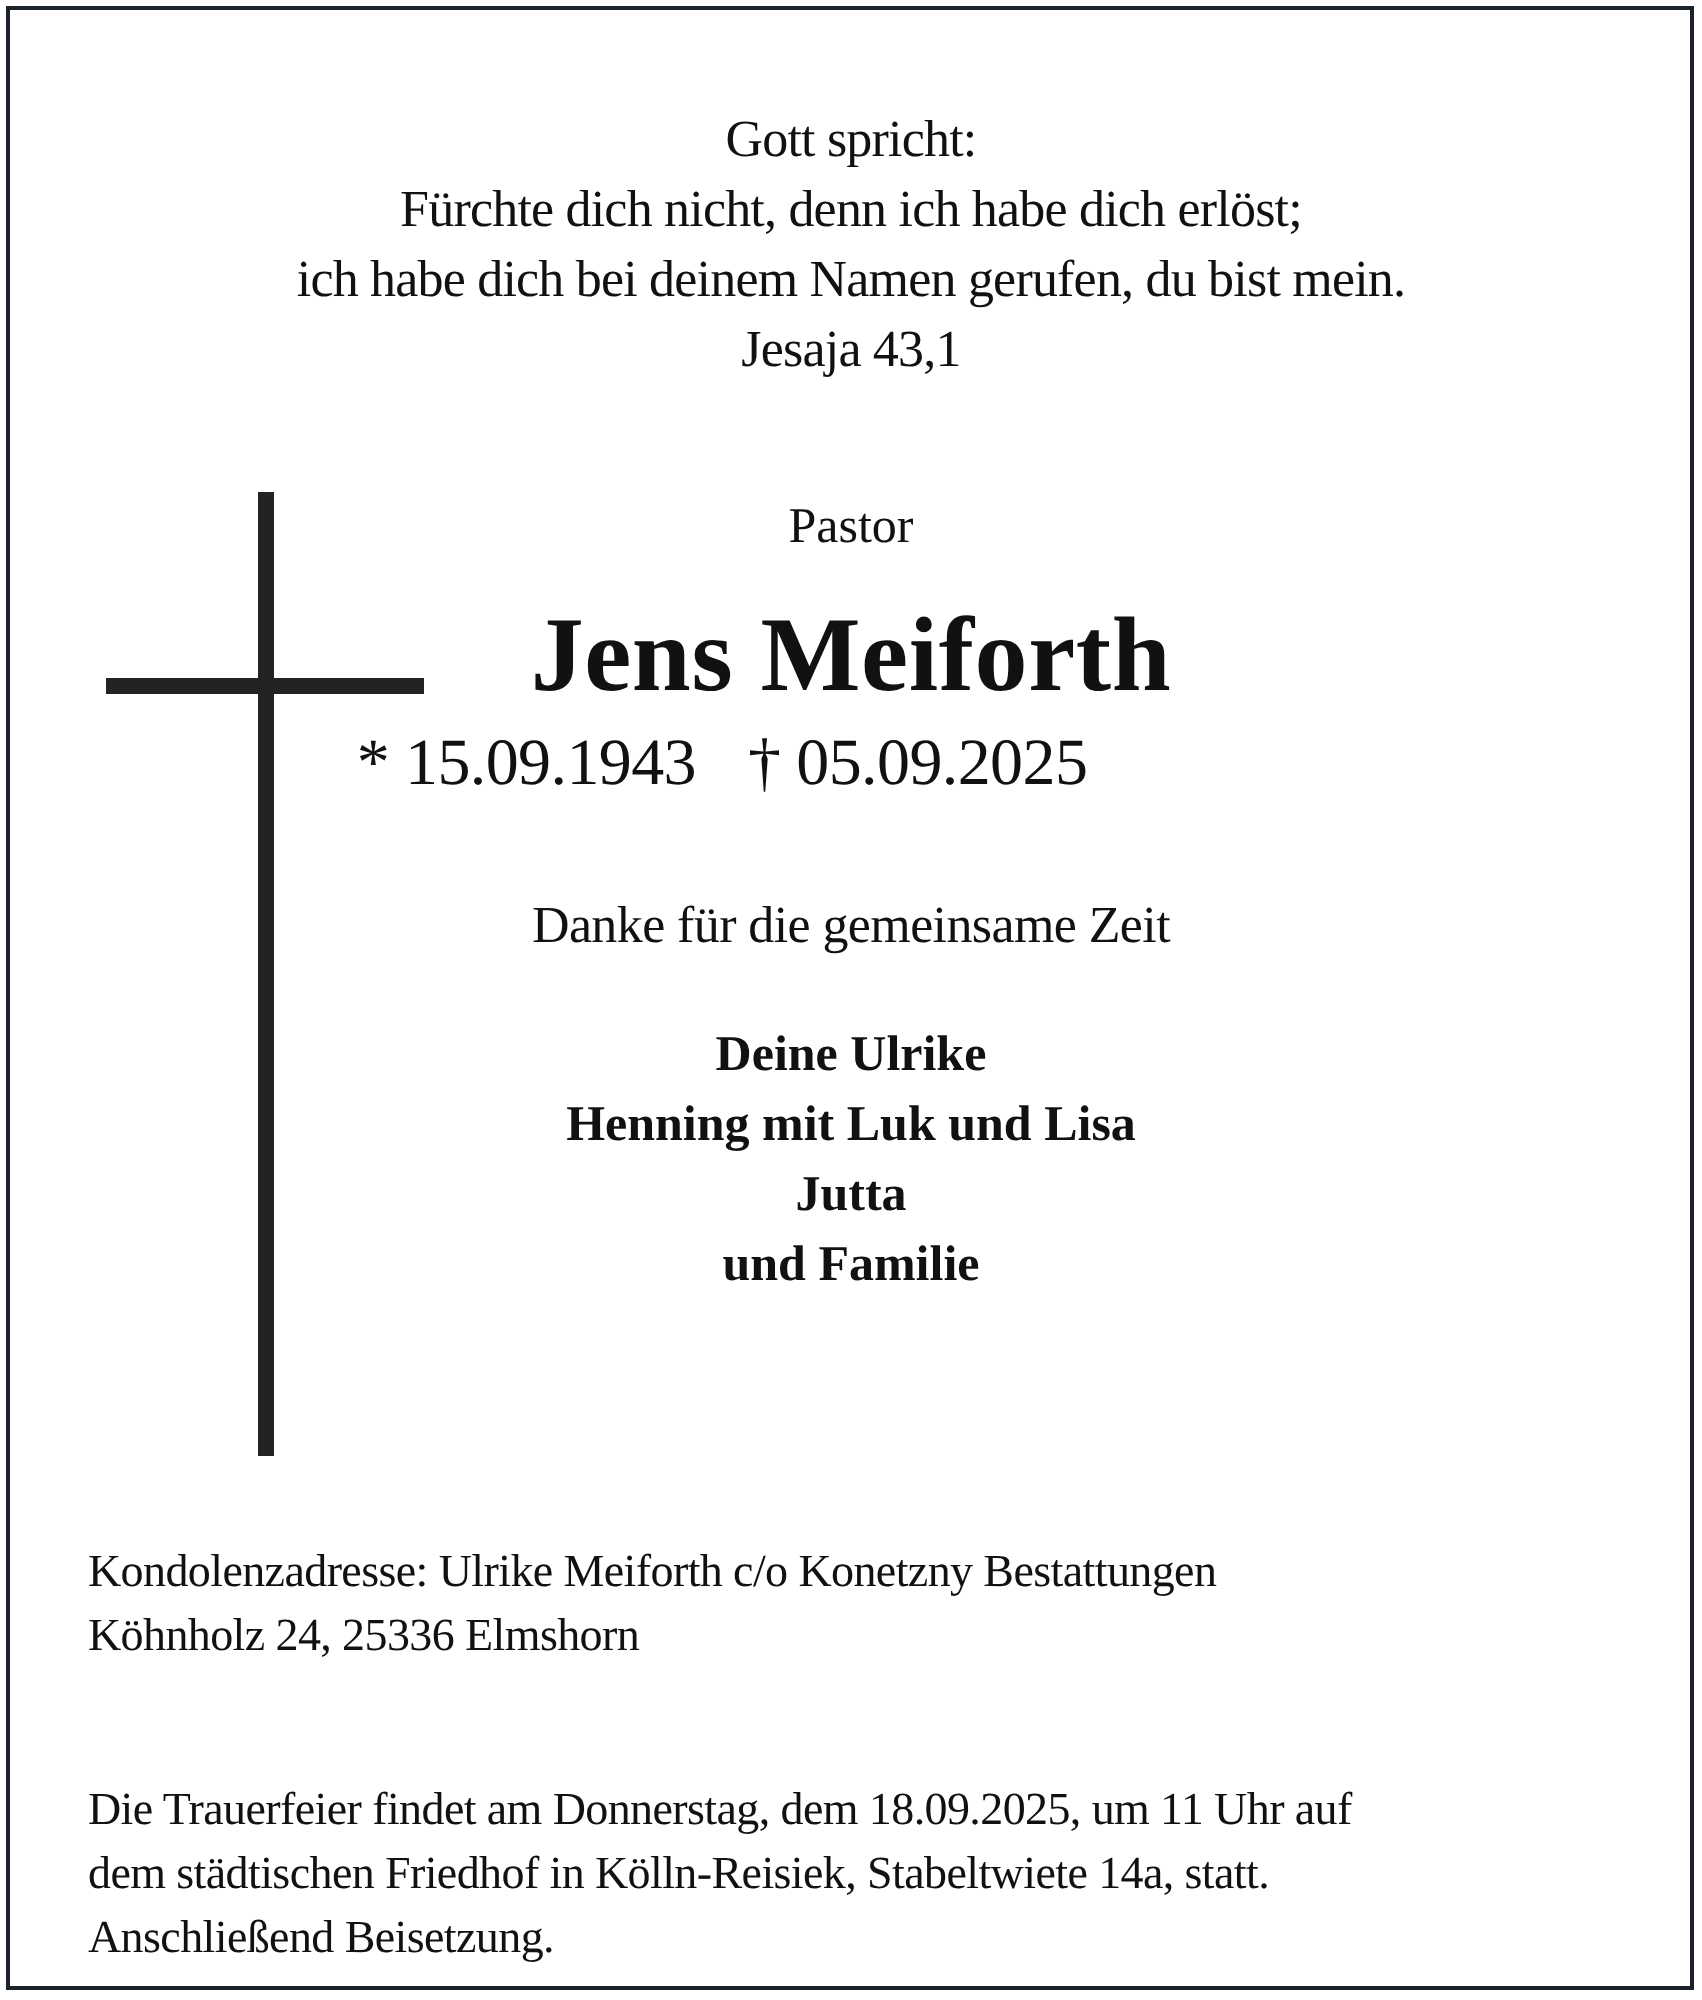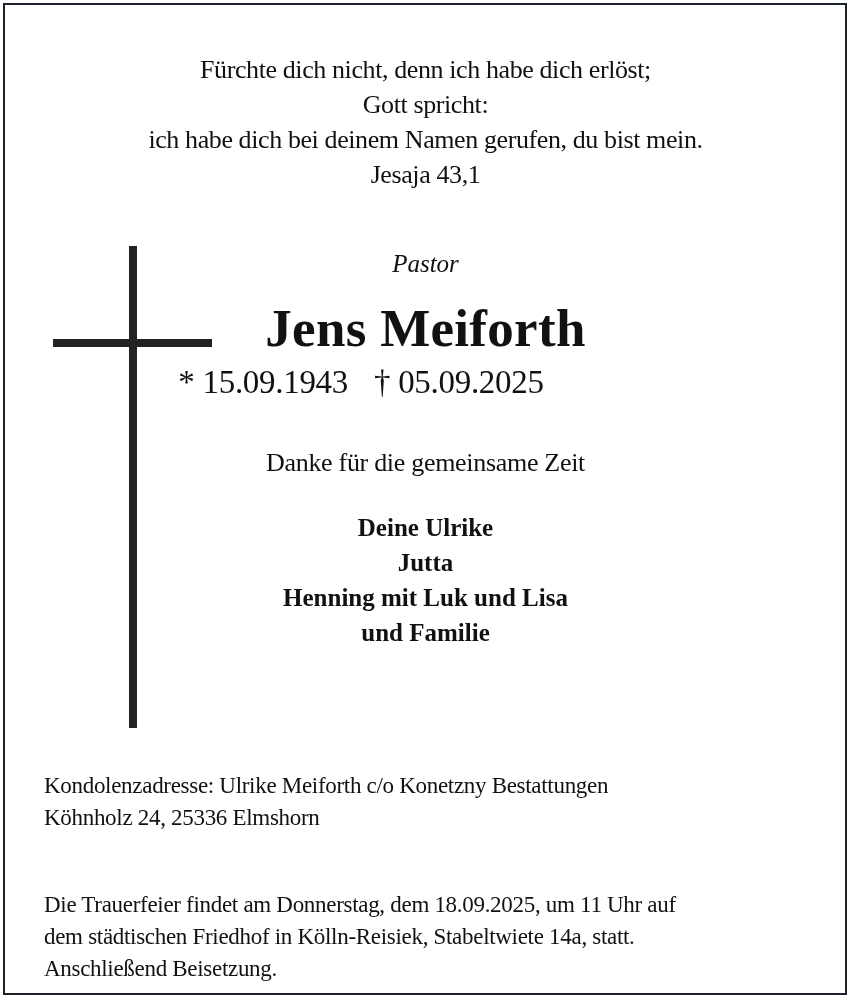--- a/index.html
+++ b/index.html
@@ -3,63 +3,63 @@
 <meta charset="utf-8">
 <style>
   html, body { margin: 0; padding: 0; background: #ffffff; }
   body { width: 851px; height: 1000px; position: relative; overflow: hidden;
          font-family: "Liberation Serif", "DejaVu Serif", serif; color: #111; }
   .frame { position: absolute; left: 3px; top: 3px; width: 844px; height: 992px;
            border: 2px solid #1b222a; box-sizing: border-box; }
   .center { position: absolute; left: 0; width: 851px; text-align: center; }
   .verse { top: 52px; font-size: 26px; line-height: 35px; letter-spacing: -0.4px; }
   .verse .line { display: block; }
-  .title { top: 250px; left: 0; width: 851px; font-size: 25px; font-style: italic; }
+  .title { top: 250px; left: 0; width: 851px; font-size: 25px; }
   .name { top: 298px; left: 0; width: 851px; font-size: 53px; font-weight: bold; letter-spacing: 0.3px; }
   .dates { top: 364px; left: 0; width: 722px; font-size: 33px; letter-spacing: -0.3px; }
   .dates .gap { display: inline-block; width: 26px; }
   .thanks { top: 448px; left: 0; width: 851px; font-size: 26px; letter-spacing: -0.3px; }
   .family { top: 510px; left: 0; width: 851px; font-size: 25px; font-weight: bold; line-height: 35px; }
   .family .line { display: block; }
   .cross-v { position: absolute; left: 129px; top: 246px; width: 8px; height: 482px; background: #232323; }
   .cross-h { position: absolute; left: 53px; top: 339px; width: 159px; height: 8px; background: #232323; }
   .bottom { position: absolute; left: 44px; width: 780px; font-size: 23px; line-height: 32px; letter-spacing: -0.3px; }
   .bottom .line { display: block; white-space: nowrap; }
   .condolence { top: 770px; }
   .ceremony { top: 889px; }
 </style>
 </head>
 <body>
 
 <div class="frame"></div>
 
 <div class="center verse">
+  <span class="line">Gott spricht:</span>
   <span class="line">Fürchte dich nicht, denn ich habe dich erlöst;</span>
-  <span class="line">Gott spricht:</span>
   <span class="line">ich habe dich bei deinem Namen gerufen, du bist mein.</span>
   <span class="line">Jesaja 43,1</span>
 </div>
 
 <div>
   <div class="cross-v"></div>
   <div class="cross-h"></div>
 </div>
 
 <div class="center title">Pastor</div>
 <div class="center name">Jens Meiforth</div>
 <div class="center dates">
   <span>* 15.09.1943</span><span class="gap"></span><span>† 05.09.2025</span>
 </div>
 
 <div class="center thanks">Danke für die gemeinsame Zeit</div>
 
 <div class="center family">
   <span class="line">Deine Ulrike</span>
+  <span class="line">Henning mit Luk und Lisa</span>
   <span class="line">Jutta</span>
-  <span class="line">Henning mit Luk und Lisa</span>
   <span class="line">und Familie</span>
 </div>
 
 <div class="bottom condolence">
   <span class="line">Kondolenzadresse: Ulrike Meiforth c/o Konetzny Bestattungen</span>
   <span class="line">Köhnholz 24, 25336 Elmshorn</span>
 </div>
 
 <div class="bottom ceremony">
   <span class="line">Die Trauerfeier findet am Donnerstag, dem 18.09.2025, um 11 Uhr auf</span>

